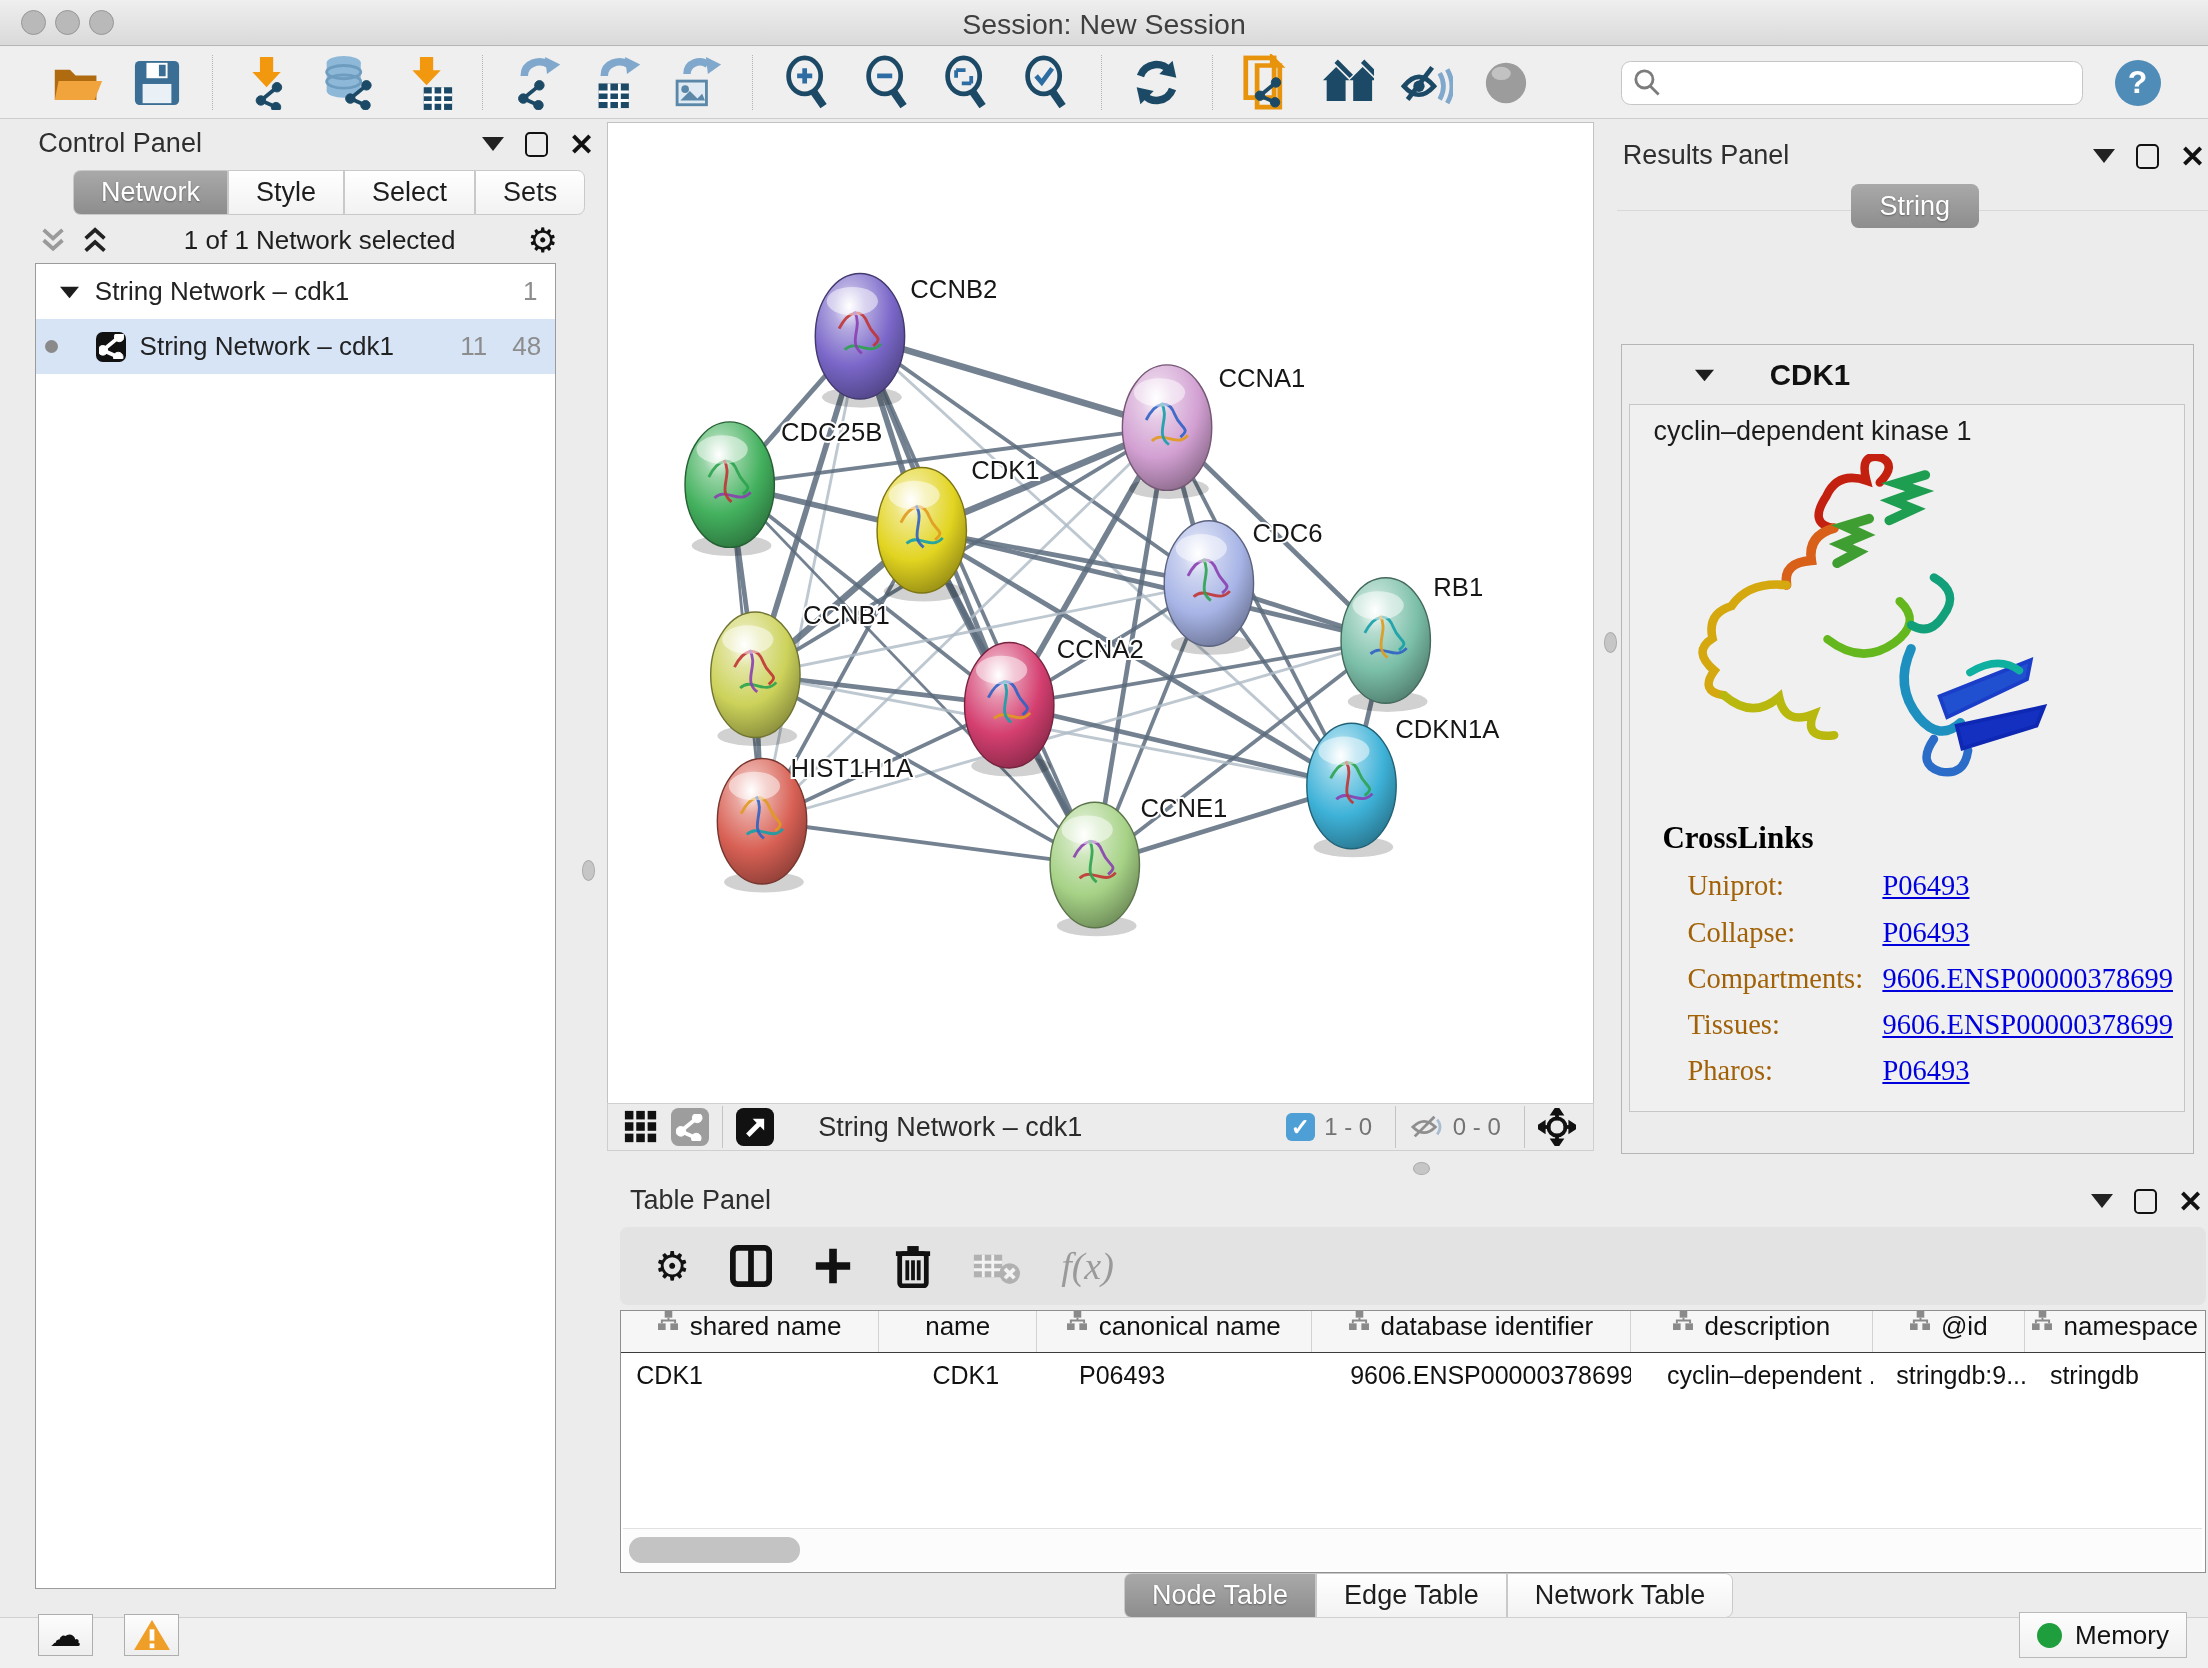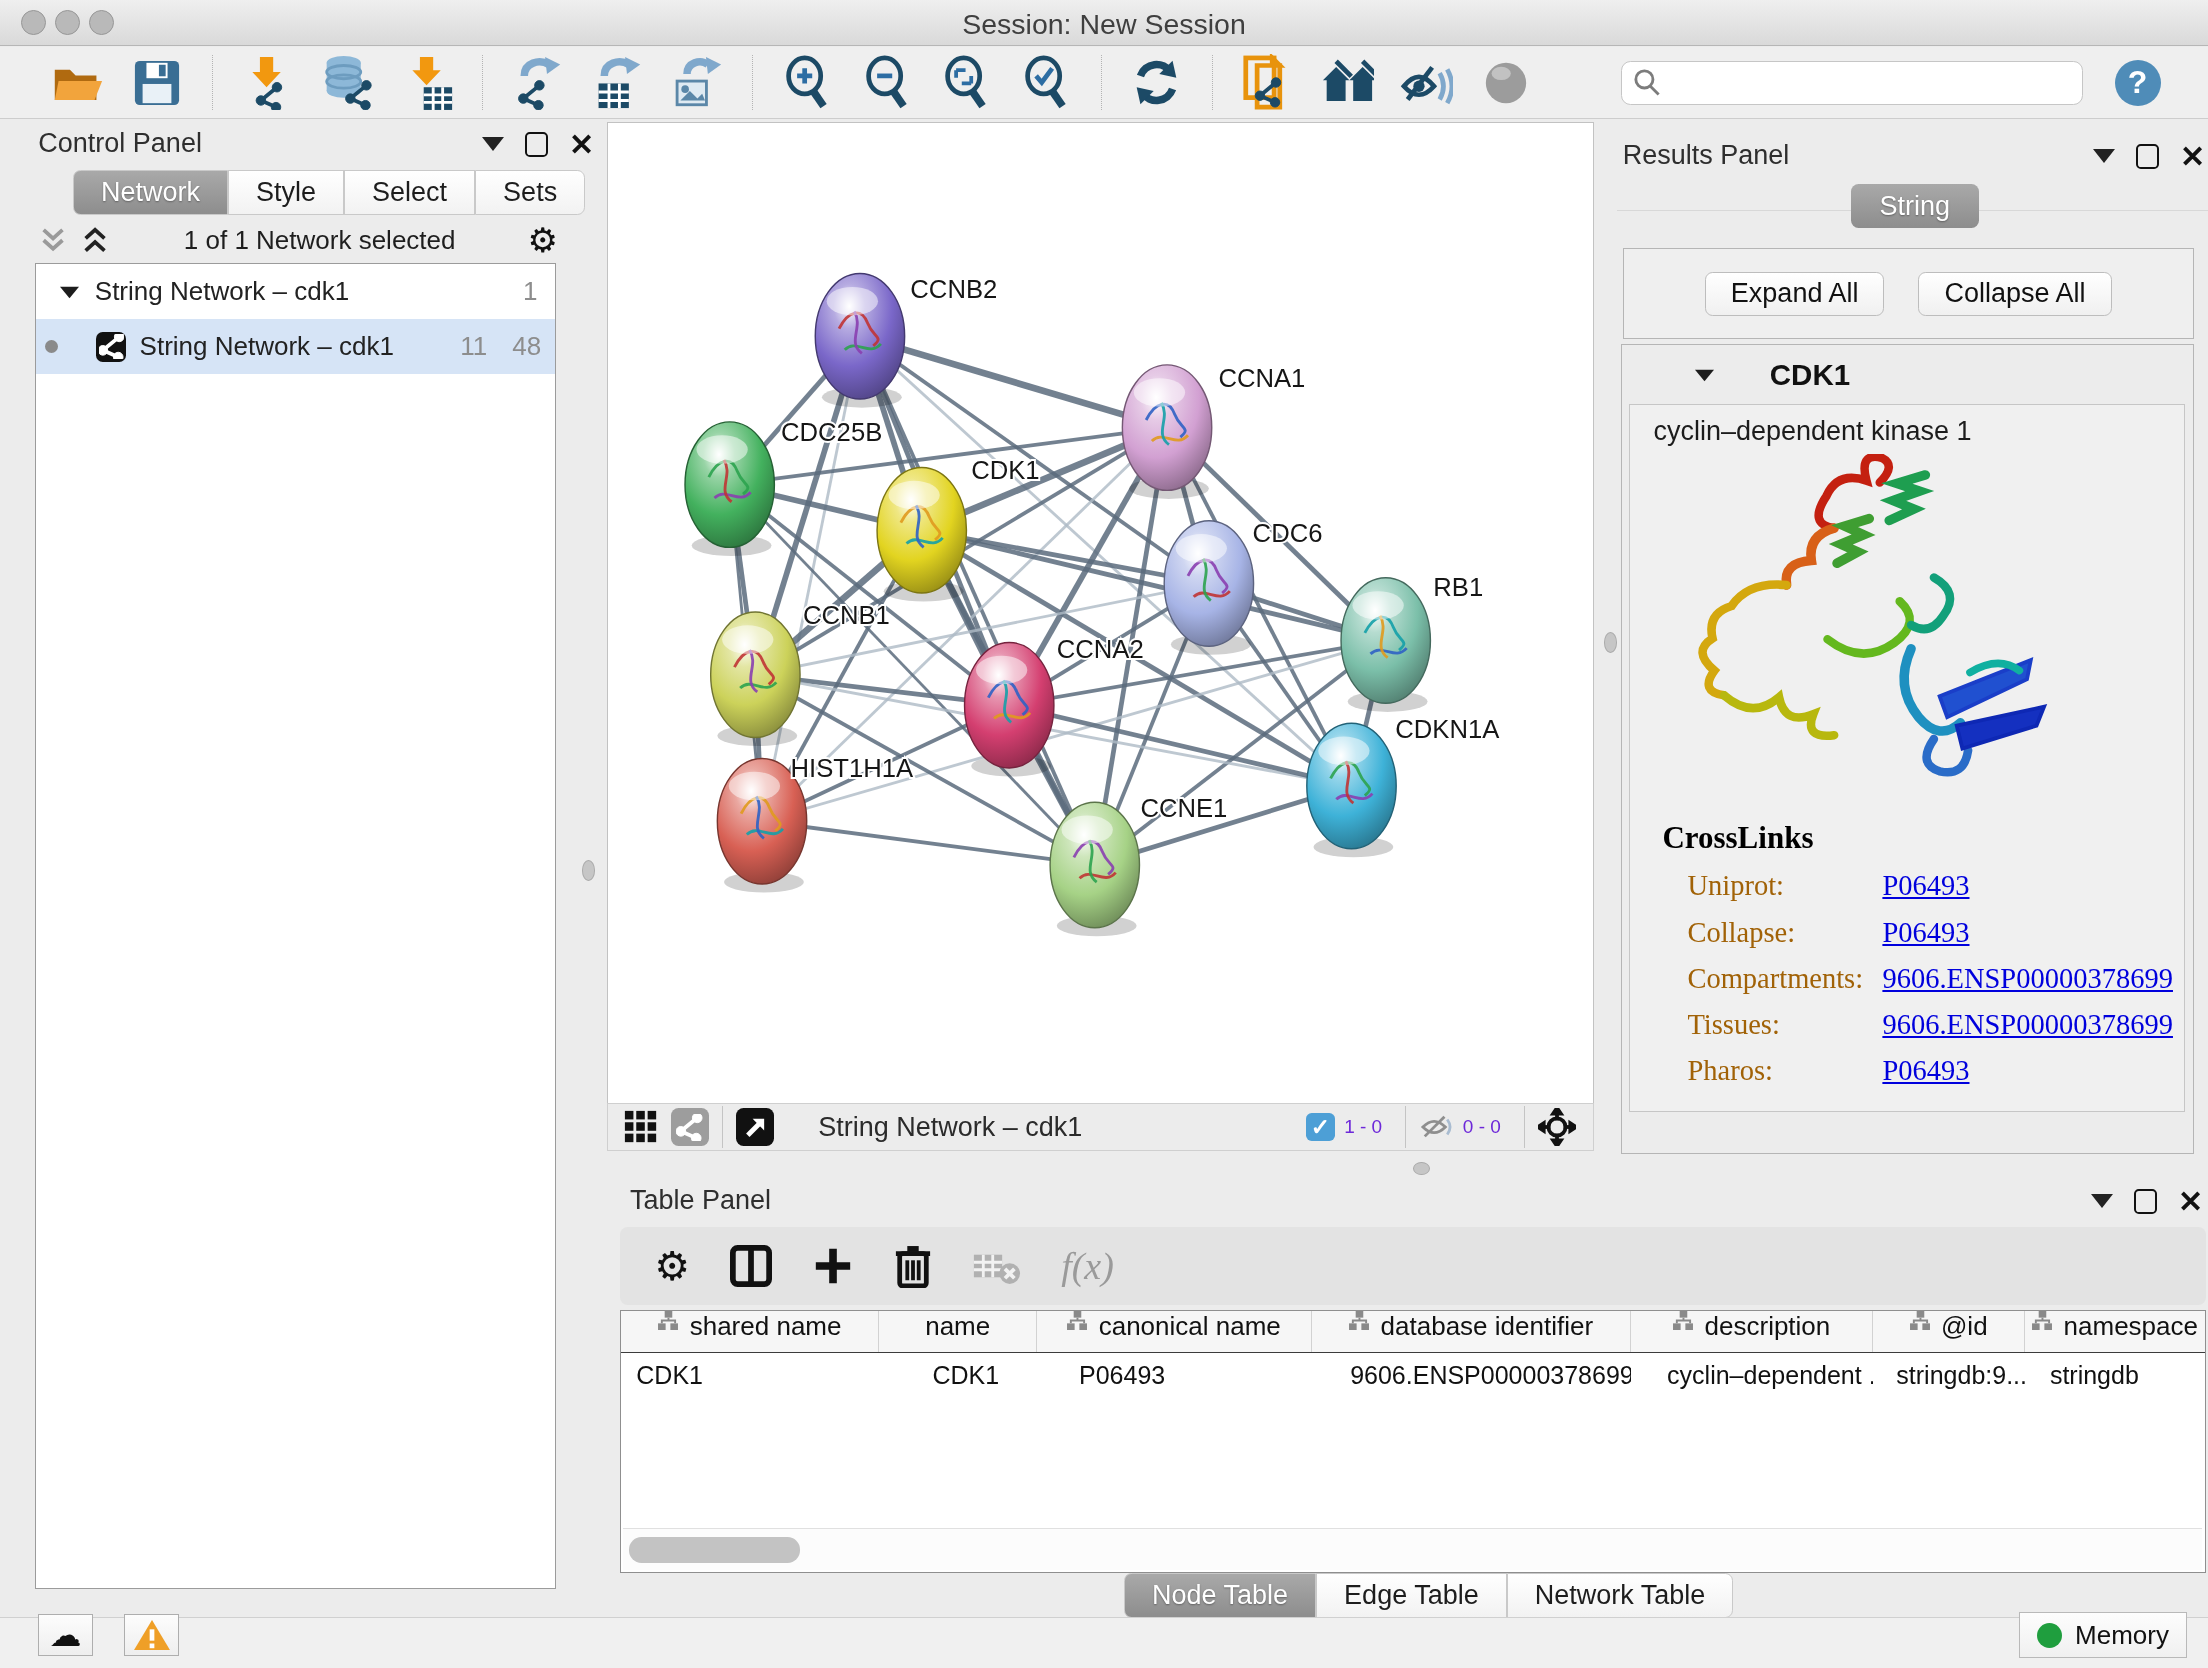--- a/index.html
+++ b/index.html
@@ -53,21 +53,21 @@
     justify-content:center; }
   .bullet { width:13.3px; height:13.3px; border-radius:50%; background:#8a8a8a; }
 
   
   .net-canvas { position:absolute; left:607px; top:122px; width:987px; height:982px; background:#fff;
     border:1px solid #c2c2c2; }
   .net-toolbar { position:absolute; left:607px; top:1103px; width:987px; height:48px; background:#ececec;
     border:1px solid #cfcfcf; display:flex; align-items:center; padding:0 9.5px; }
   .nt-sep { width:0; height:42px; border-left:1px solid #c4c4c4; margin:0 13.3px; }
   .nt-title { font-size:27px; color:#2b2b2b; margin-left:44px; }
-  .nt-count { font-size:19px; color:#6d28d9; margin:0 9.5px; }
+  .nt-count { font-size:24px; color:#737373; margin:0 9.5px; }
   .blackchip { width:38px; height:38px; background:#111; border-radius:7.6px; display:flex; align-items:center; justify-content:center; }
   .graychip  { width:38px; height:38px; background:#9d9d9d; border-radius:7.6px; display:flex; align-items:center; justify-content:center; }
   .checkbox { width:28.5px; height:28.5px; background:#4d9fd6; border-radius:5.7px; color:#fff; font-size:23px;
     display:flex; align-items:center; justify-content:center; font-weight:bold; }
   .splitter-dot { position:absolute; width:13.3px; height:21px; border-radius:50%; background:#c6c6c6; border:1px solid #ababab; }
 
   
   .results-panel { position:absolute; left:1617px; top:124px; width:592px; height:1027px;margin-top:12px; }
   .rp-body { position:absolute; left:0; top:74px; width:592px; height:1075px; border-top:1.9px solid #d8d8d8; }
   .rp-tab { position:absolute; left:234px; top:48px; z-index:2; height:44px; padding:0 28.5px; border-radius:7.6px;
@@ -634,24 +634,20 @@
 
 <div class="results-panel">
   <div class="p-title" style="position:absolute;left:5.7px;top:3.8px">Results Panel</div>
   <div class="winbtns" style="left:476px;top:7.6px">
     <span class="w-tri"></span>
     <span class="w-float"></span>
     <span class="w-close">✕</span>
   </div>
   <div class="rp-tab">String</div>
   <div class="rp-body"></div>
-  <div class="rp-expandbox">
-    <span class="btn">Expand All</span>
-    <span class="btn">Collapse All</span>
-  </div>
   <div class="rp-entry">
     <div class="rp-ehdr">
       <svg width="25" height="19" viewBox="0 0 26 20">
           <polygon points="3,5 23,5 13,17" fill="#1d1d1d"></polygon>
         </svg>
       <span class="rp-gene">CDK1</span>
     </div>
     <div class="rp-econtent">
       <div class="rp-desc">cyclin–dependent kinase 1</div>
 

